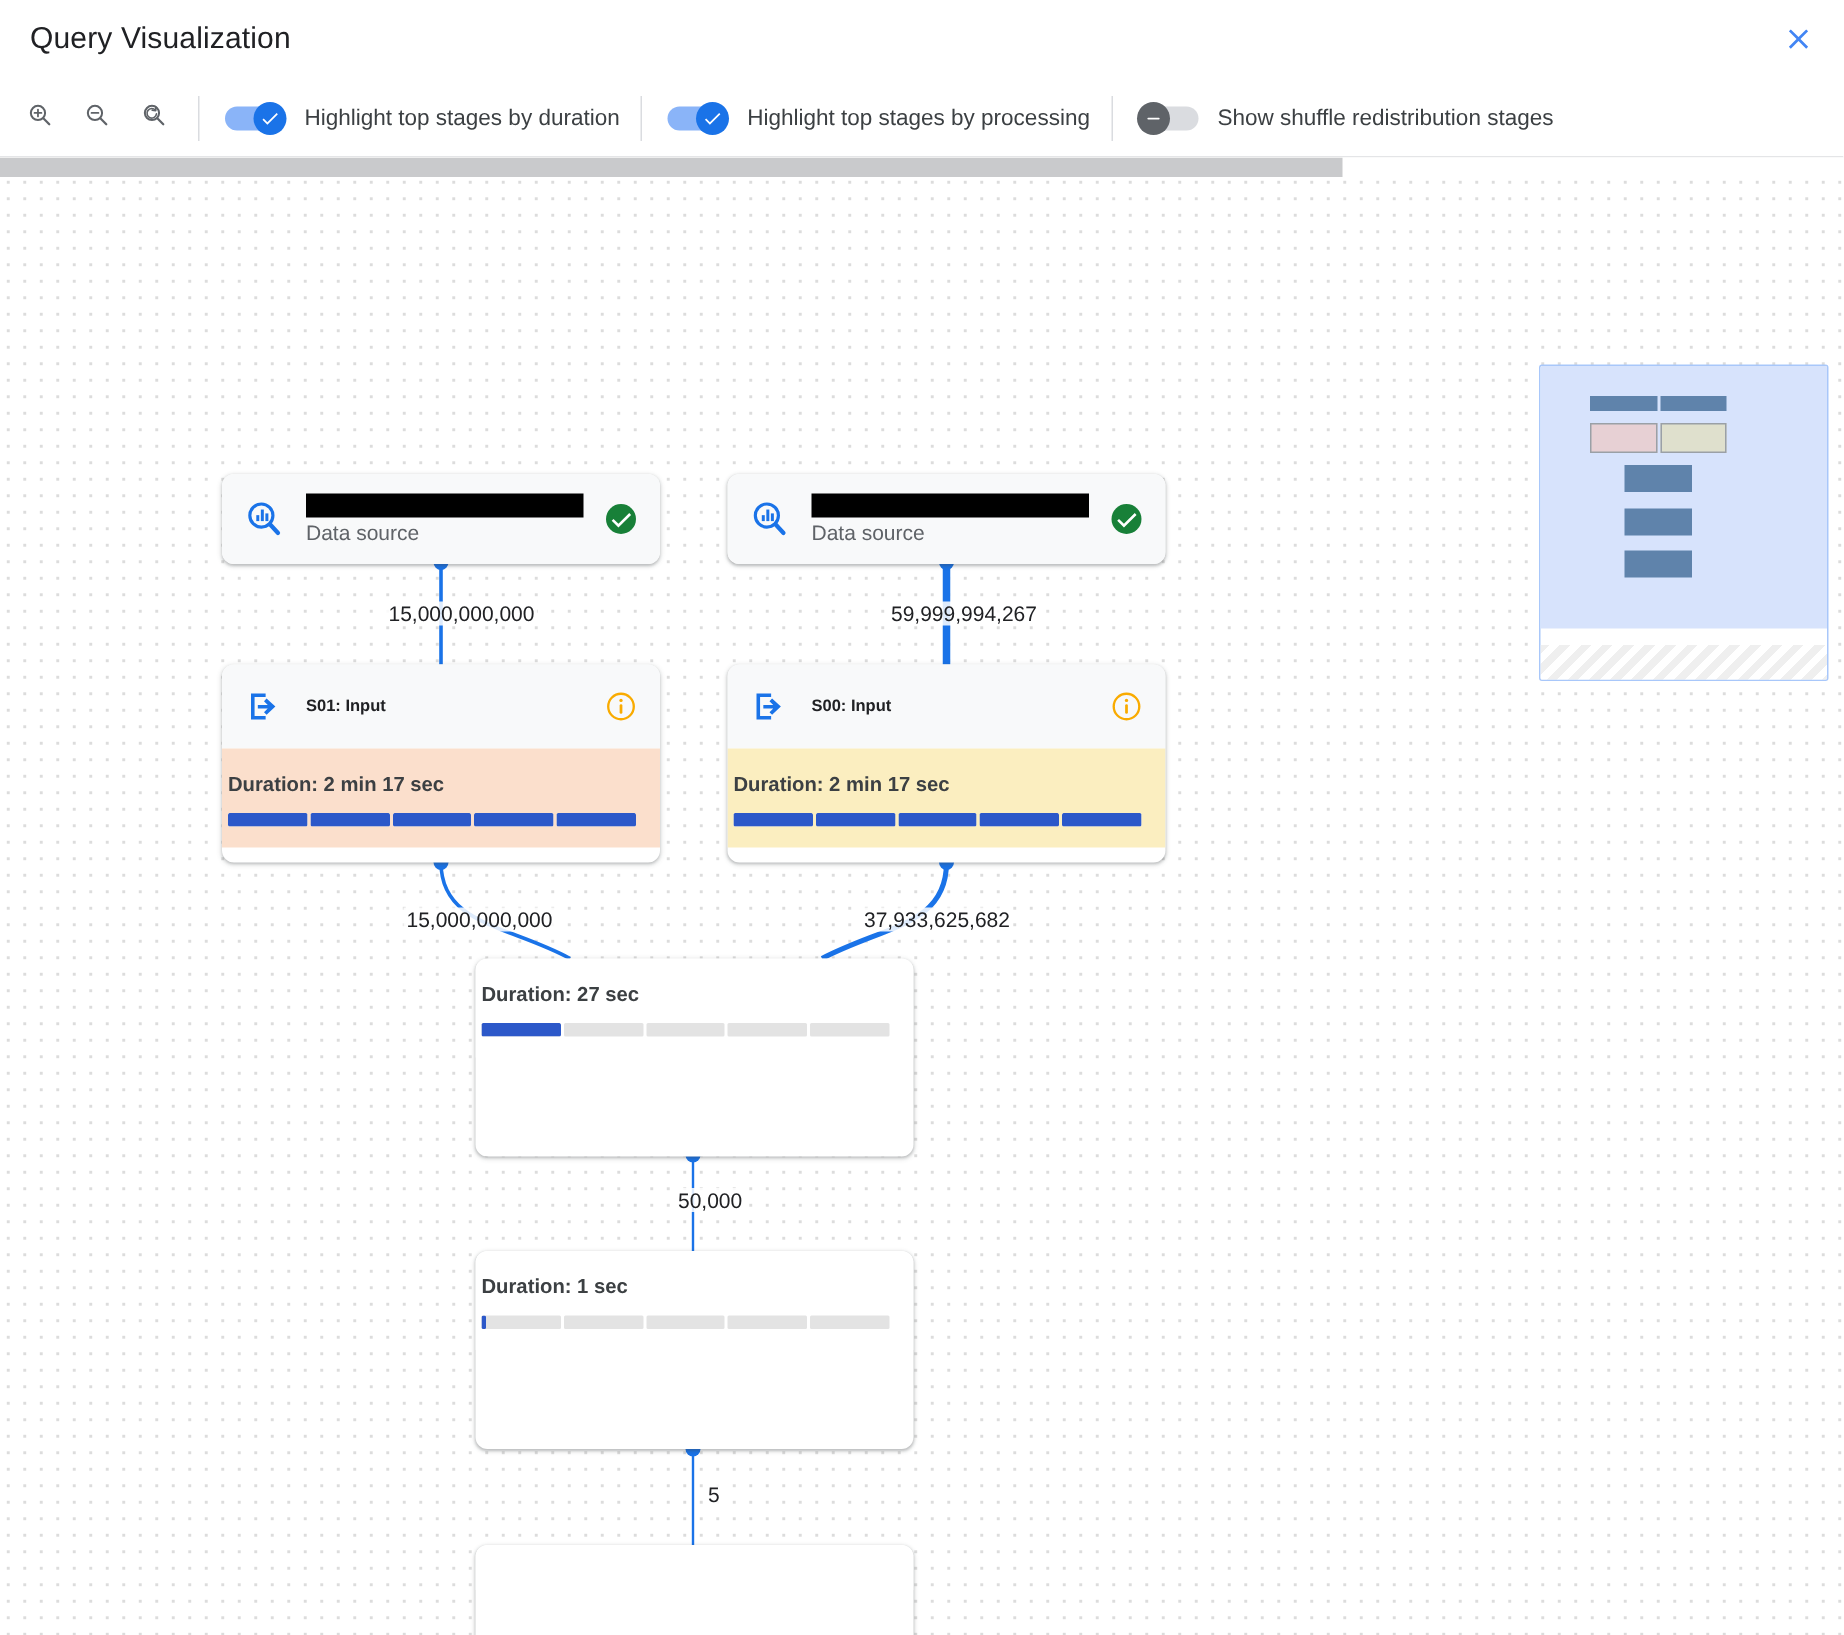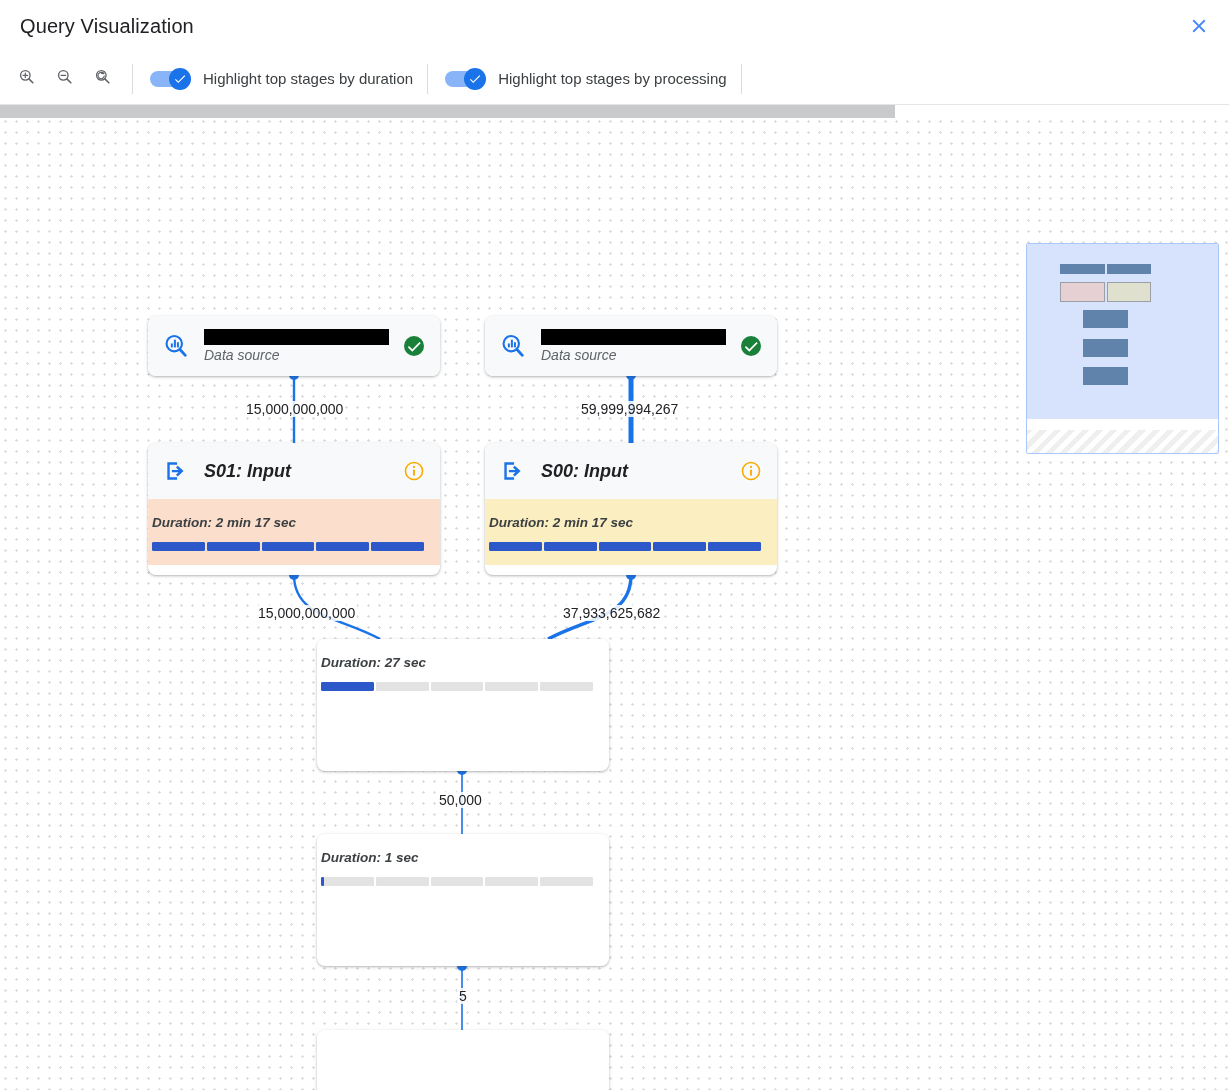--- a/index.html
+++ b/index.html
@@ -126,39 +126,38 @@
 
   
   .node {
     position: absolute;
     border-radius: 8px;
     background: #ffffff;
     box-shadow: 0 1px 2px rgba(60,64,67,.28), 0 1px 3px 1px rgba(60,64,67,.10);
     overflow: hidden;
     cursor: pointer;
     z-index: 20;
-    font-style: italic;
   }
   .node-head {
     display: flex;
     align-items: center;
     height: 56px;
     padding: 0 14px 0 14px;
     background: #f8f9fa;
   }
   .node.datasource .node-head { height: 100%; background: #f8f9fa; }
   .node-icon {
     width: 28px; height: 28px;
     flex: 0 0 28px;
     display: flex; align-items: center; justify-content: center;
     margin-right: 14px;
   }
   .node-title {
     flex: 1 1 auto;
-    font-size: 18px;
+    font-size: 11px;
     font-weight: bold;
     color: #202124;
     white-space: nowrap;
     overflow: hidden;
   }
   .node-status {
     width: 24px; height: 24px;
     flex: 0 0 24px;
     display: flex; align-items: center; justify-content: center;
     margin-left: 8px;
@@ -216,20 +215,21 @@
     pointer-events: none;
   }
   .edge-label {
     position: absolute;
     font-size: 14px;
     color: #202124;
     white-space: nowrap;
     z-index: 15;
     background: rgba(255,255,255,.86);
     padding: 0 2px;
+    margin-left: 13px;
   }
 
   
   .minimap {
     position: absolute;
     left: 1026px; top: 138px;
     width: 193px; height: 211px;
     background: #ffffff;
     border: 1px solid #a8c7fa;
     border-radius: 2px;
@@ -335,20 +335,33 @@
             <path d="M9 16.2 4.8 12l-1.4 1.4L9 19 21 7l-1.4-1.4z" fill="#ffffff"></path>
           </svg>
         </span>
       </div>
     </div>
     <div class="toggle-label">Highlight top stages by processing</div>
   </div>
 
   <div class="vdiv"></div>
 
+  <div class="toggle-group">
+    <div class="switch off">
+      <div class="track"></div>
+      <div class="thumb">
+        <span>
+          <svg width="14" height="14" viewBox="0 0 24 24">
+            <rect x="5" y="11" width="14" height="2" rx="1" fill="#ffffff"></rect>
+          </svg>
+        </span>
+      </div>
+    </div>
+    <div class="toggle-label">Show shuffle redistribution stages</div>
+  </div>
 </div>
 
 <div class="canvas-wrap">
 
   <svg class="edges">
 
     <line x1="294" y1="270" x2="294" y2="338" stroke="#1a73e8" stroke-width="2.4"></line>
     <circle cx="294" cy="270" r="5" fill="#1a73e8"></circle>
 
     <line x1="631" y1="270" x2="631" y2="338" stroke="#1a73e8" stroke-width="5"></line>

